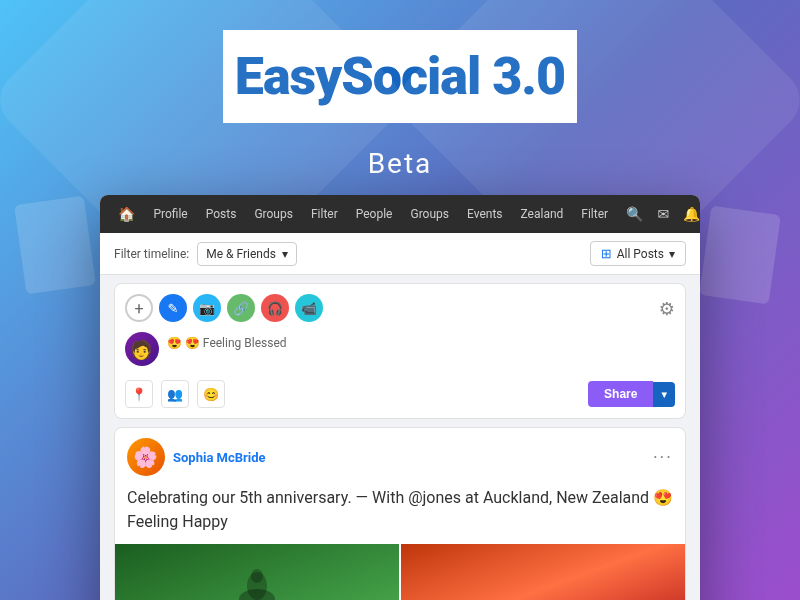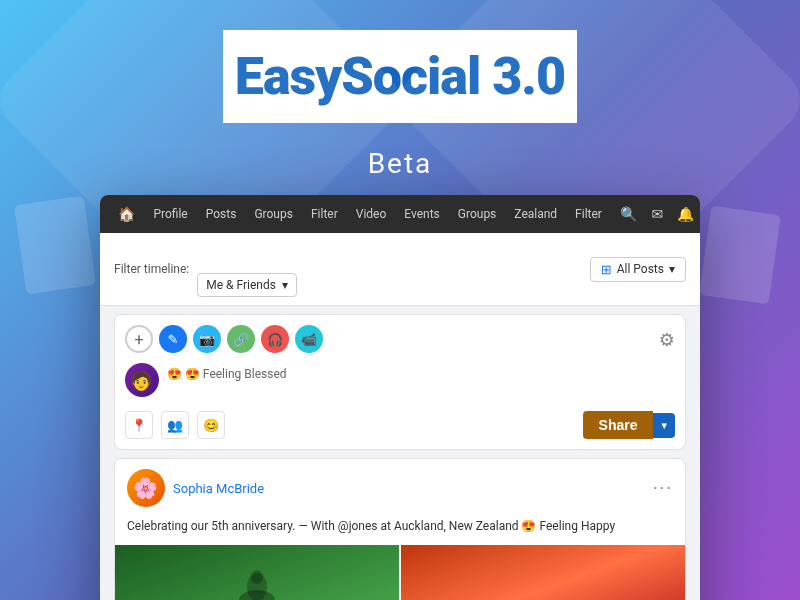--- a/index.html
+++ b/index.html
@@ -133,21 +133,20 @@
     .filter-dropdown {
       display: flex;
       align-items: center;
       border: 1px solid #ccc;
       border-radius: 4px;
       padding: 4px 8px;
       font-size: 12px;
       color: #333;
       cursor: pointer;
       gap: 6px;
-      margin-top: 32px;
     }
     .filter-spacer { flex: 1; }
     .allposts-btn {
       display: flex;
       align-items: center;
       border: 1px solid #ccc;
       border-radius: 4px;
       padding: 4px 10px;
       font-size: 12px;
       color: #333;
@@ -230,25 +229,25 @@
       display: flex; align-items: center; justify-content: center;
       font-size: 13px;
       color: #666;
       cursor: pointer;
     }
     .share-group {
       display: flex;
       align-items: center;
     }
     .share-btn {
-      background: #a16207;
+      background: #8b5cf6;
       color: white;
       border: none;
       padding: 6px 16px;
-      font-size: 14px;
+      font-size: 12px;
       font-weight: bold;
       border-radius: 4px 0 0 4px;
       cursor: pointer;
     }
     .share-dropdown {
       background: #1565c0;
       color: white;
       border: none;
       padding: 6px 8px;
       border-radius: 0 4px 4px 0;
@@ -300,36 +299,36 @@
       background: linear-gradient(135deg, #ff9800, #e65100);
       display: flex; align-items: center; justify-content: center;
       font-size: 20px;
       overflow: hidden;
       flex-shrink: 0;
       margin-right: 8px;
     }
     .post-meta { flex: 1; }
     .post-author {
       font-size: 13px;
-      font-weight: normal;
+      font-weight: bold;
       color: #1877f2;
     }
     .post-time {
       font-size: 11px;
       color: #888;
     }
     .post-more {
       color: #888;
       font-size: 18px;
       cursor: pointer;
       letter-spacing: 2px;
     }
     .post-body {
       padding: 0 12px 10px;
-      font-size: 12px;
+      font-size: 16px;
       color: #333;
       line-height: 1.5;
     }
     .post-images {
       display: grid;
       grid-template-columns: 1fr 1fr;
       gap: 2px;
       height: 90px;
     }
     .post-img-left {
@@ -379,23 +378,23 @@
 </div>
 
 <div class="app-window">
 
   <nav class="nav-bar">
     <div class="nav-home">🏠</div>
     <div class="nav-item">Profile</div>
     <div class="nav-item">Posts</div>
     <div class="nav-item">Groups</div>
     <div class="nav-item">Filter</div>
-    <div class="nav-item">Video</div>
+    <div class="nav-item">People</div>
+    <div class="nav-item">Groups</div>
     <div class="nav-item">Events</div>
-    <div class="nav-item">Groups</div>
     <div class="nav-item">Zealand</div>
     <div class="nav-item">Filter</div>
     <div class="nav-spacer"></div>
     <div class="nav-icon">🔍</div>
     <div class="nav-icon">✉</div>
     <div class="nav-icon">🔔</div>
 
     <div class="nav-avatar"></div>
 
   </nav>

